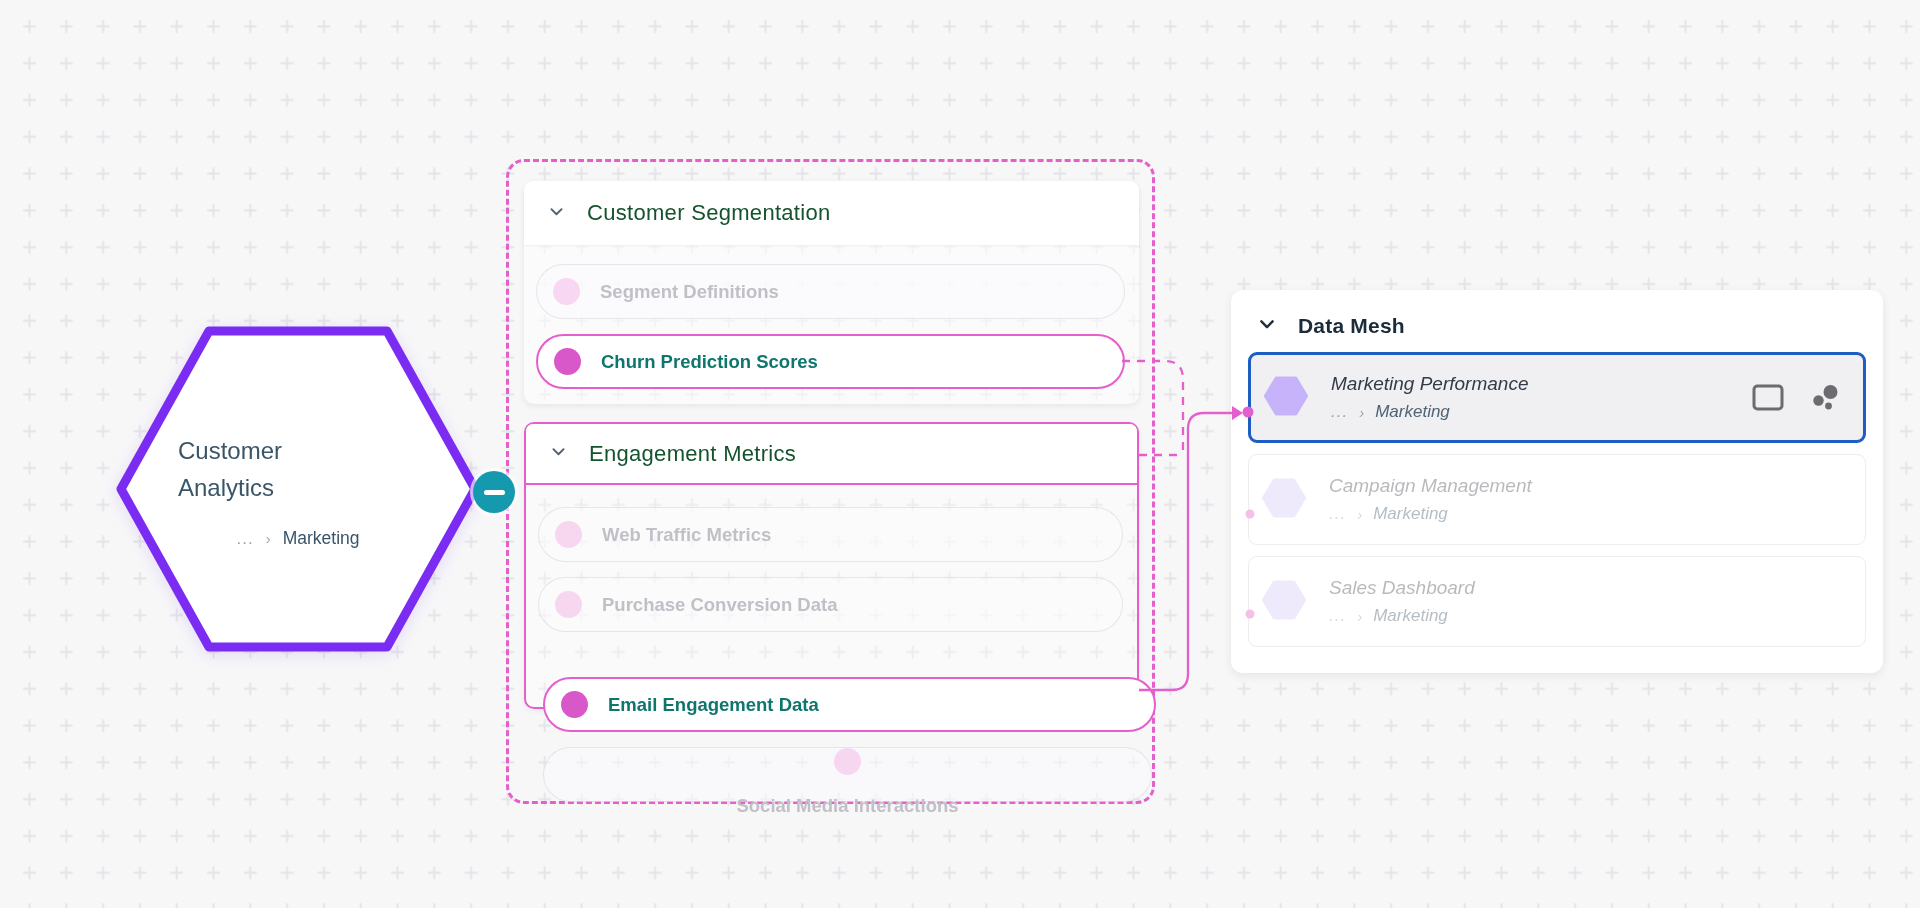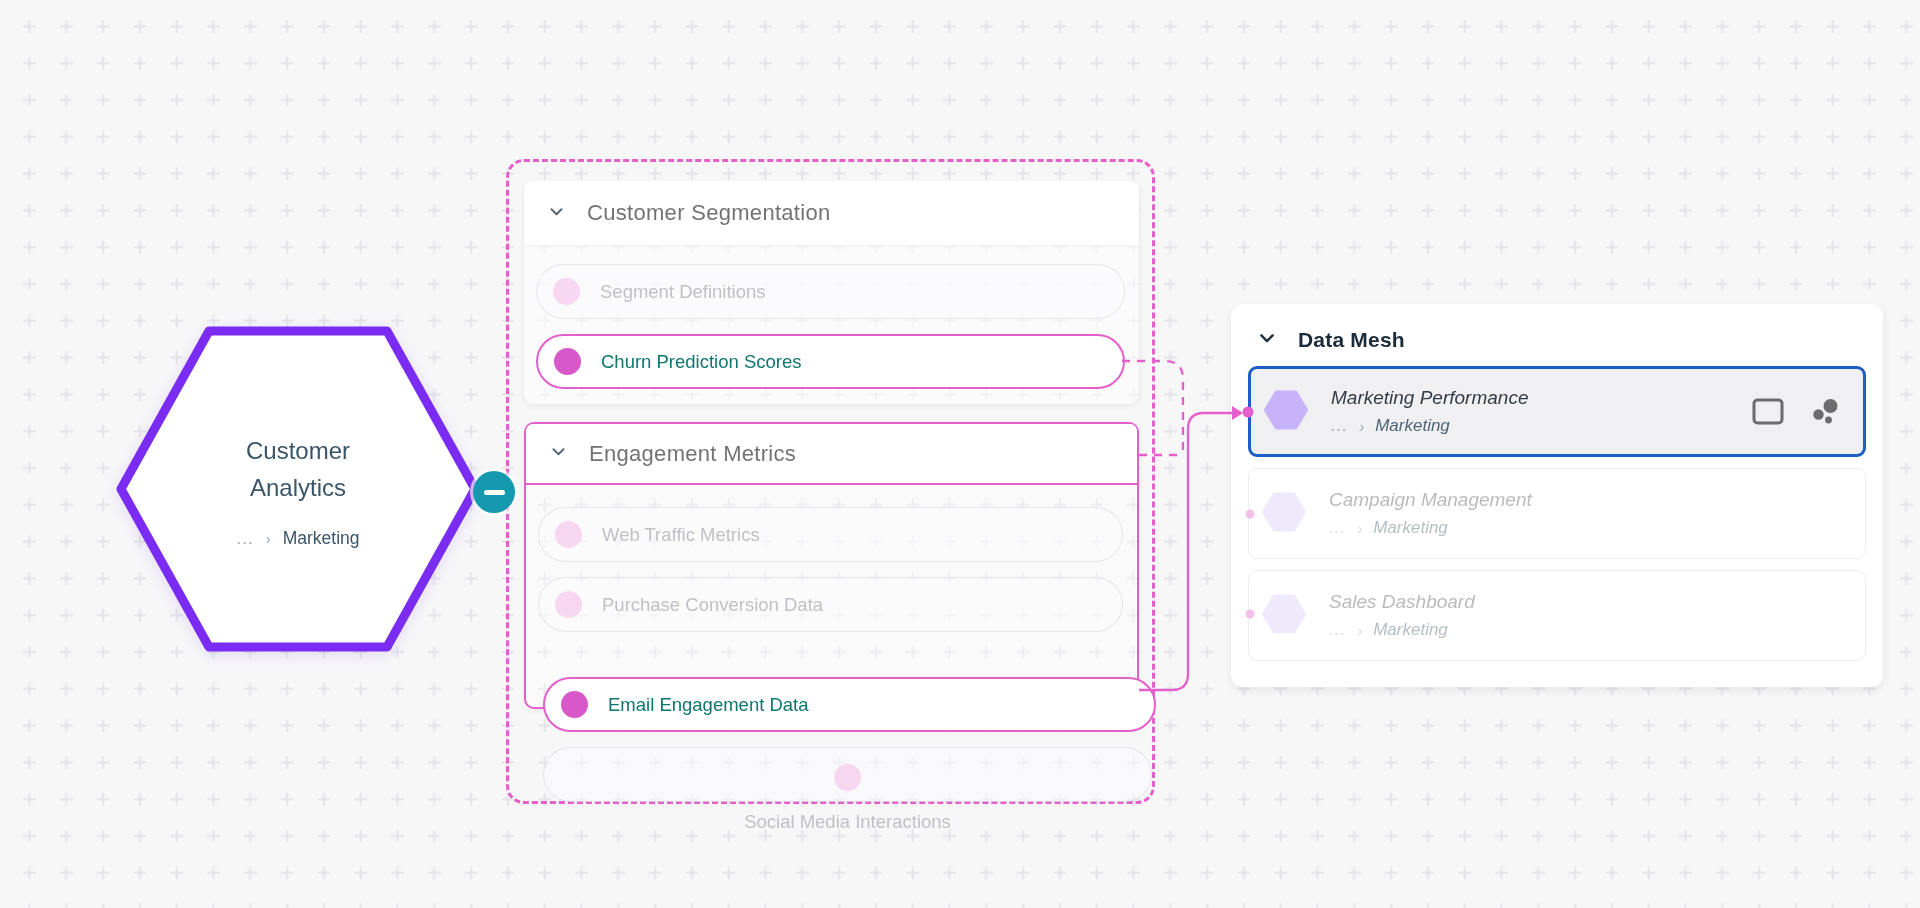--- a/index.html
+++ b/index.html
@@ -20,61 +20,61 @@
     box-shadow:0 2px 6px rgba(20,20,40,.08); background:rgba(255,255,255,.55); }
   .group-card.eng { left:524px; top:422px; width:615px; height:287px;
     border:2px solid #e45fcb; background:rgba(255,255,255,.35);
     box-shadow:0 2px 6px rgba(20,20,40,.06); }
   .group-header {
     display:flex; align-items:center; gap:22px; padding:0 0 0 24px;
     background:#ffffff; height:64px; border-radius:9px 9px 0 0; cursor:pointer;
   }
   .group-card.seg .group-header { box-shadow:0 1px 2px rgba(20,20,40,.05); }
   .group-card.eng .group-header { height:61px; border-bottom:2px solid #e45fcb; border-radius:7px 7px 0 0; }
-  .group-title { font-size:22px; color:#737373; letter-spacing:.3px; font-weight:500; }
+  .group-title { font-size:22px; color:#14532d; letter-spacing:.3px; font-weight:500; }
   .group-body { padding:19px 14px 0 12px; }
 
   
   .pill {
     display:flex; align-items:center; gap:20px; height:55px; border-radius:28px;
-    padding:16px 16px; margin-bottom:15px;
+    padding:0 16px; margin-bottom:15px;font-weight:bold;
   }
   .pill .dot { width:27px; height:27px; border-radius:50%; flex:0 0 auto; }
   .pill .pill-label { font-size:18.5px; }
   .pill.active { background:#ffffff; border:2px solid #e45fcb; }
   .pill.active .dot { background:#d958c9; }
   .pill.active .pill-label { color:#0f766e; }
   .pill.faded { background:rgba(252,252,253,.55); border:1px solid rgba(190,190,200,.35); }
   .pill.faded .dot { background:#f6cbec; opacity:.75; }
   .pill.faded .pill-label { color:#c0c0c7; }
   .pill.standalone { position:absolute; z-index:2; margin:16px; }
   .pill.email { left:527px; top:661px; width:613px; }
   .pill.social { left:527px; top:731px; width:609px;flex-direction:column; }
 
   
   .hex-node { position:absolute; left:112px; top:322px; width:372px; height:334px; z-index:2; cursor:pointer; }
   .hex-node svg { filter:drop-shadow(0 3px 8px rgba(110,50,230,.14)); }
-  .hex-text { position:absolute; left:66px; top:110px; width:240px; text-align:center; }
+  .hex-text { position:absolute; left:66px; top:110px; width:240px; }
   .hex-title { font-size:24px; line-height:37px; color:#3a5568; font-weight:500; }
   .hex-crumb { margin-top:22px; display:flex; justify-content:center; align-items:center; gap:12px; }
   .crumb-ellipsis { color:#9aa5ae; font-size:17px; letter-spacing:1px; }
   .crumb-sep { color:#9aa5ae; font-size:15px; }
   .crumb-domain { color:#3a5568; font-size:17.5px; }
 
   
   .handle {
     position:absolute; left:473px; top:471px; width:42px; height:42px; border-radius:50%;
     background:#1599ae; z-index:4; display:flex; align-items:center; justify-content:center;
     box-shadow:0 0 0 3px rgba(255,255,255,.65); cursor:pointer;
   }
   .handle .minus { width:21px; height:5px; border-radius:3px; background:#ffffff; }
 
   
   .mesh-panel {
-    position:absolute; left:1231px; top:304px; width:652px; height:383px; background:#ffffff;
+    position:absolute; left:1231px; top:290px; width:652px; height:383px; background:#ffffff;
     border-radius:12px; box-shadow:0 3px 10px rgba(20,20,40,.08); z-index:2; padding:0 17px;
   }
   .mesh-panel-header { display:flex; align-items:center; gap:22px; padding:24px 0 14px 10px; cursor:pointer; }
   .mesh-panel-title { font-size:21px; font-weight:700; color:#1c2b3a; letter-spacing:.2px; }
   .mesh-row {
     position:relative; display:flex; align-items:center; height:91px; border-radius:9px;
     padding:0 20px 0 12px; cursor:pointer;
   }
   .mesh-row.selected { background:#f0f0f2; border:3px solid #1d5ec4; }
   .mesh-row.faded { background:#ffffff; border:1px solid #ededef; margin-top:11px;justify-content:center; }

